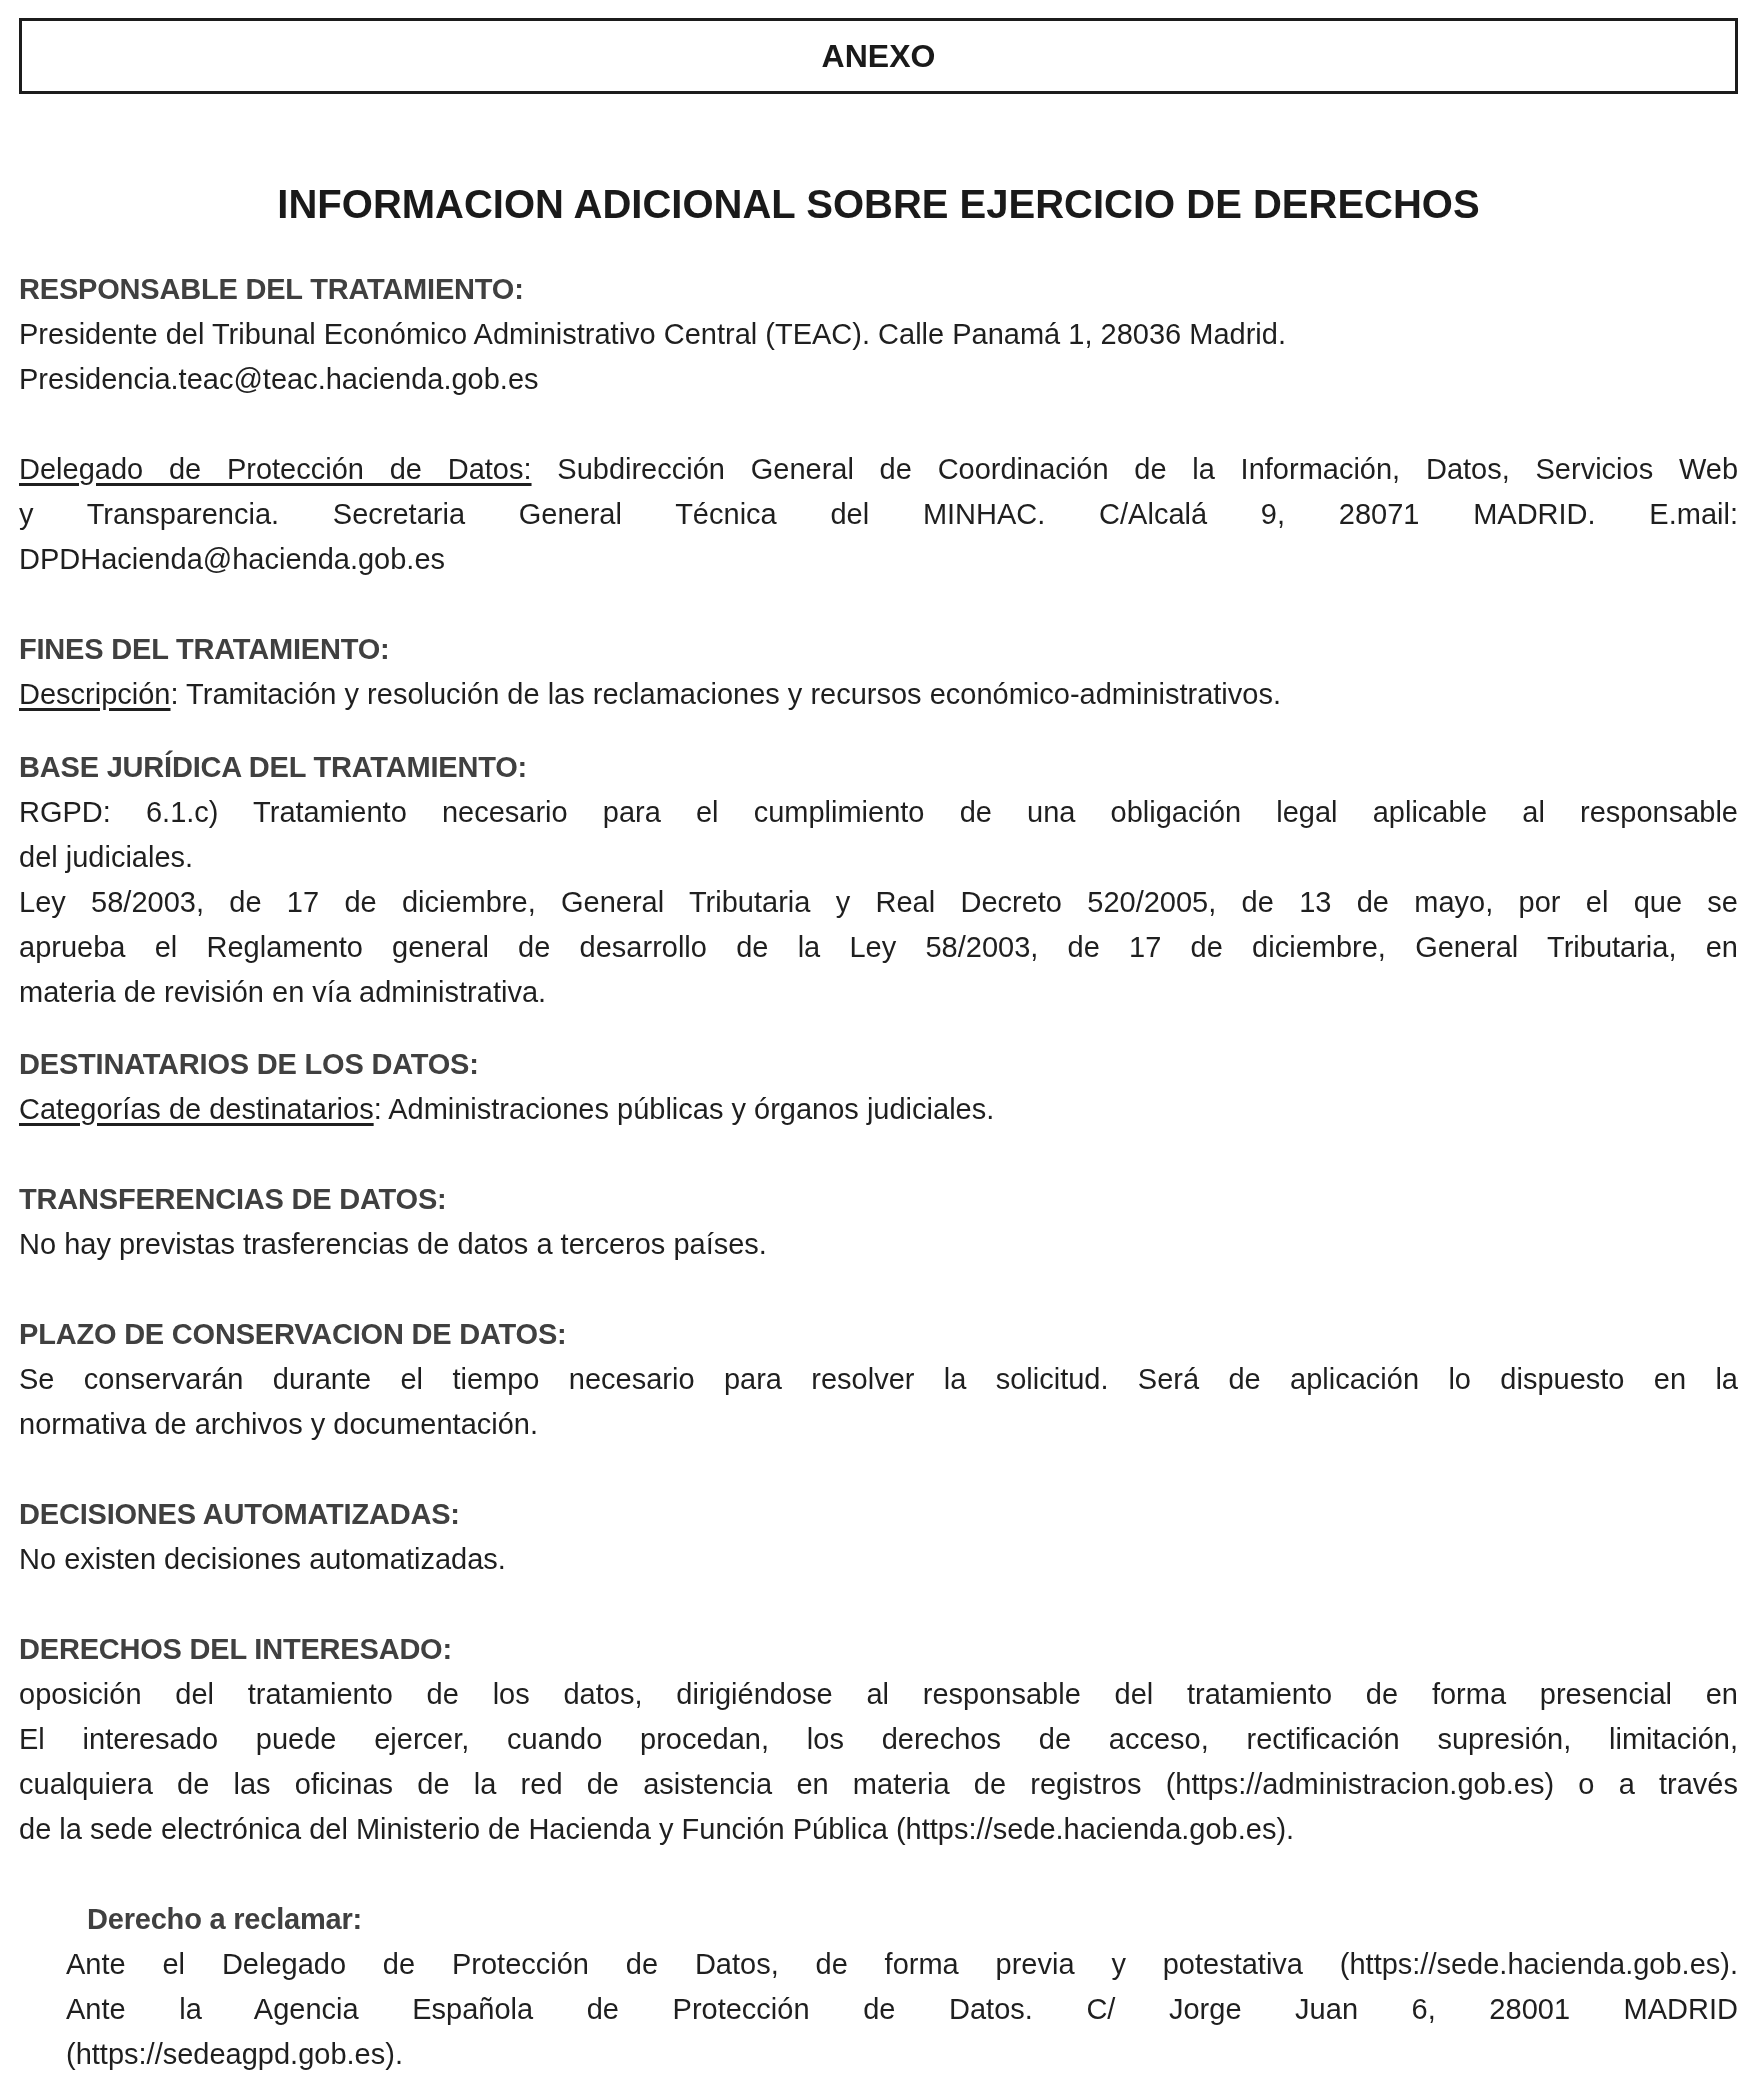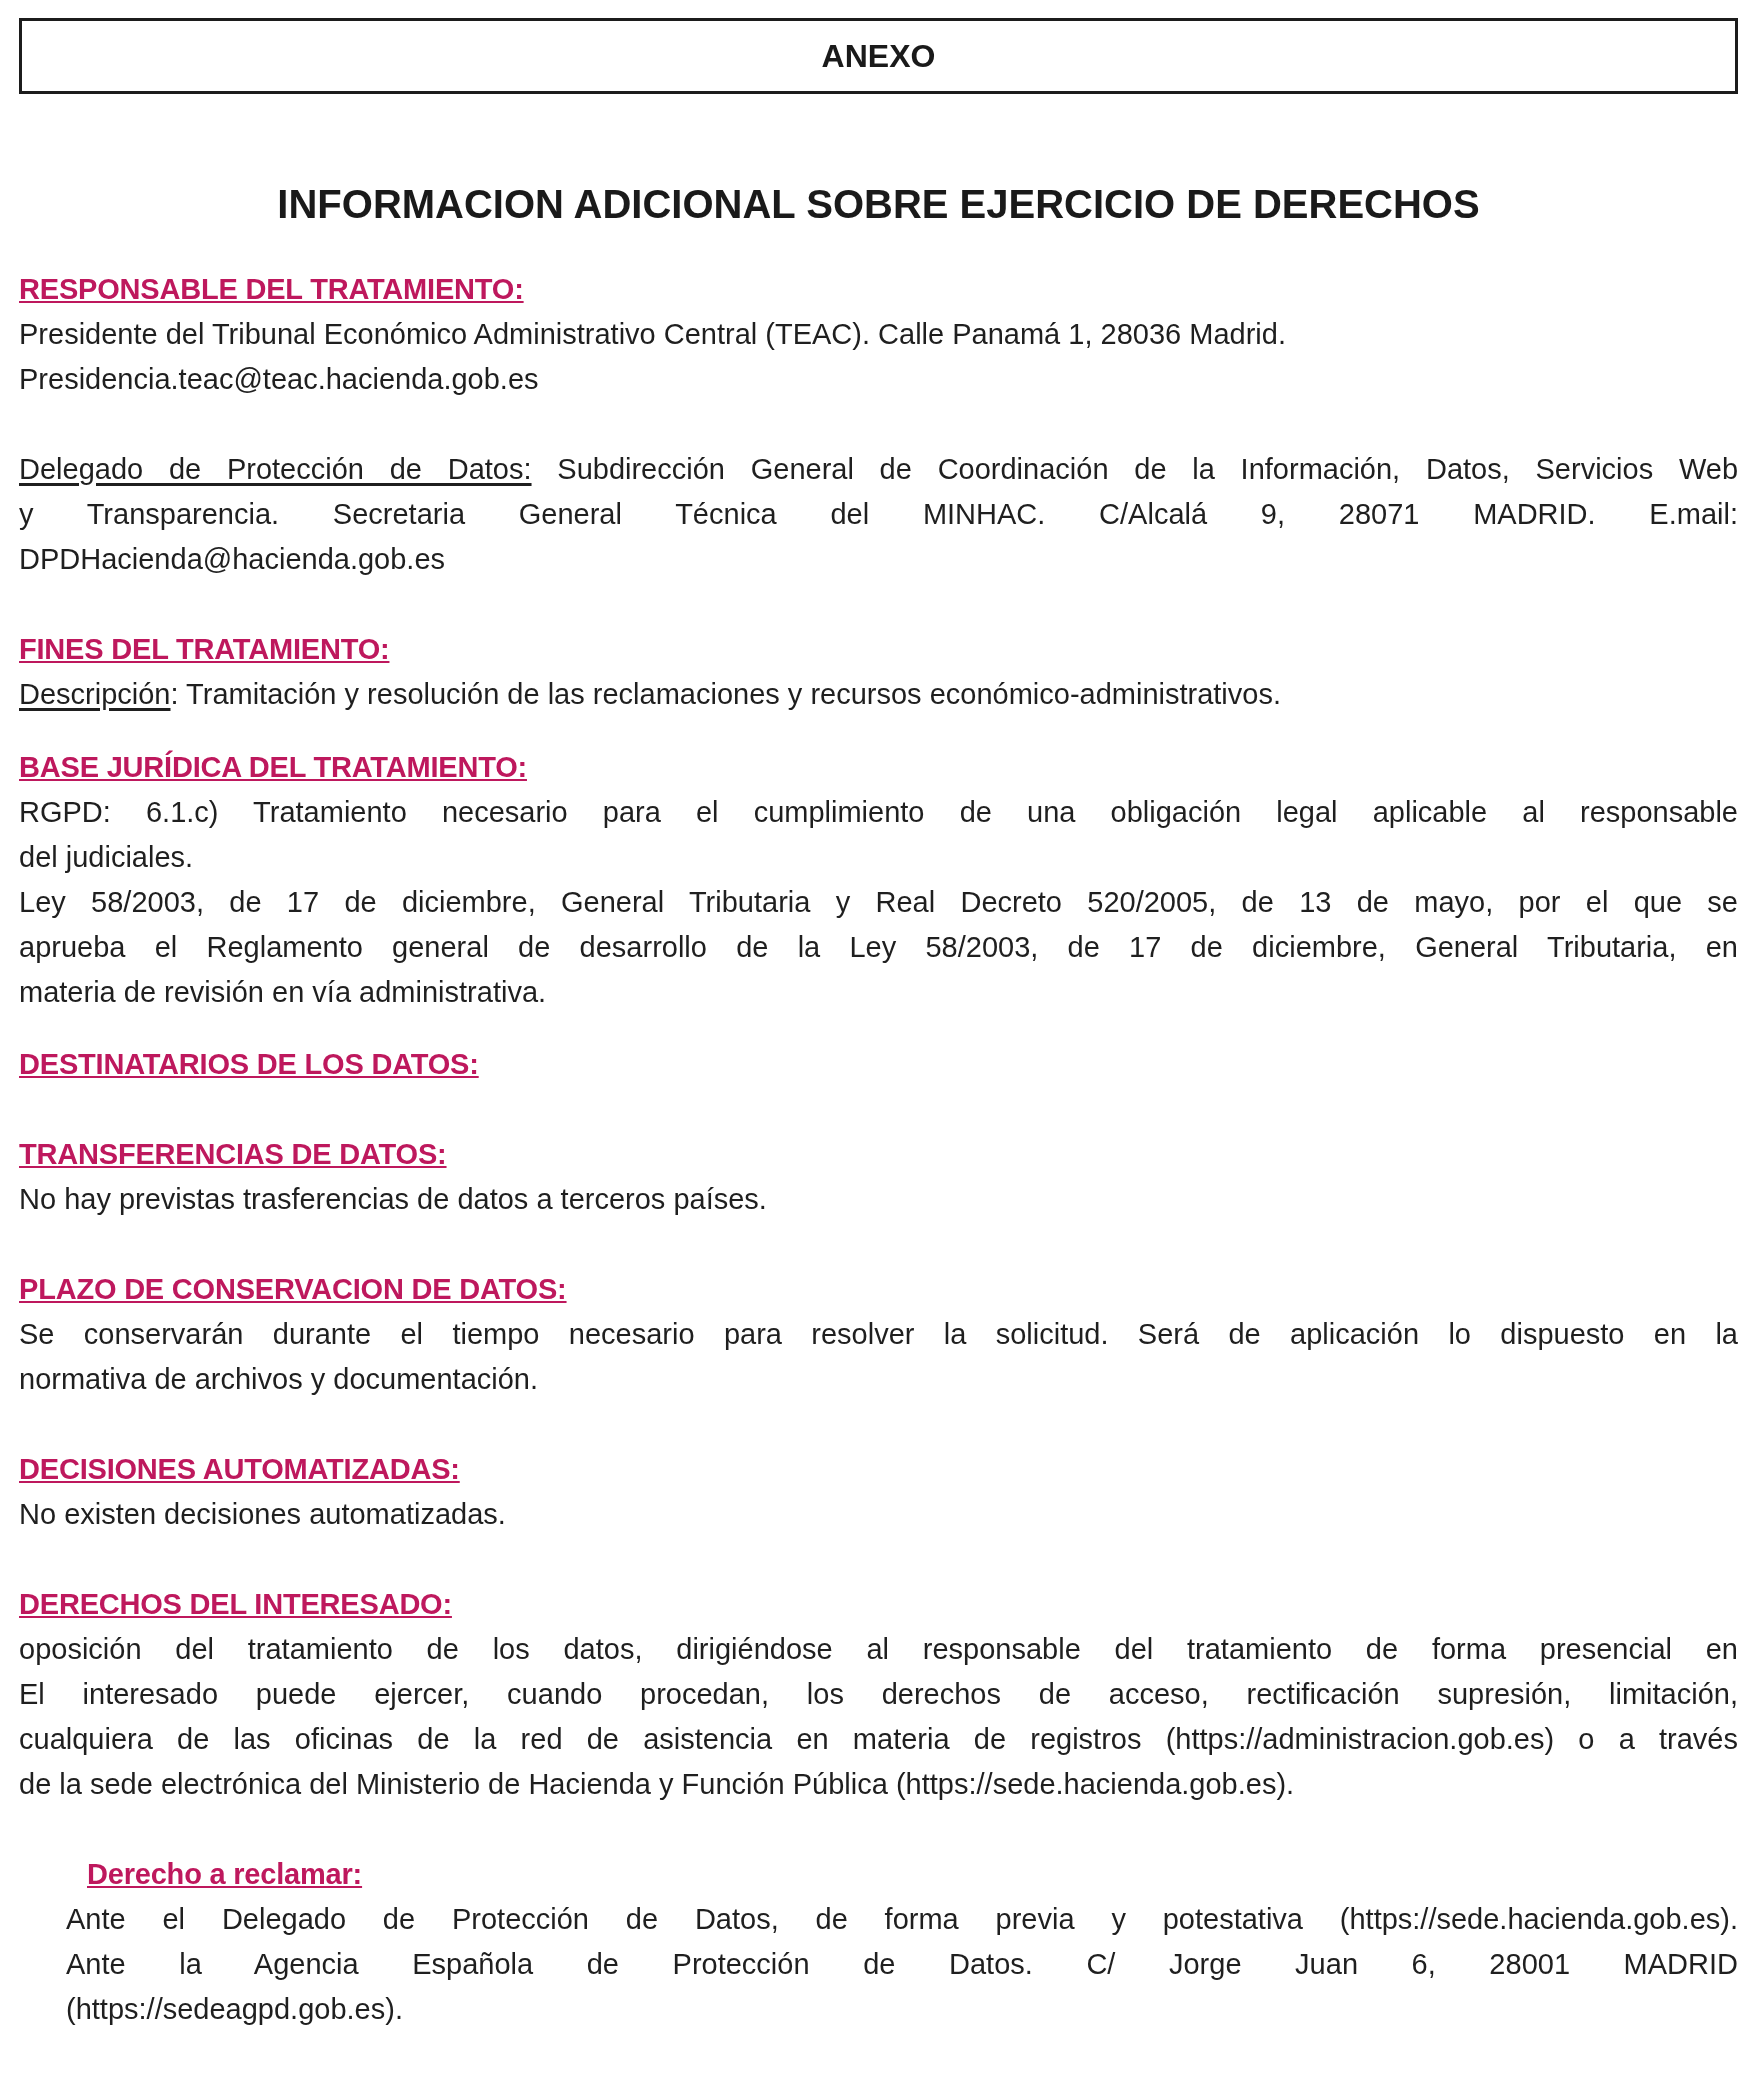--- a/index.html
+++ b/index.html
@@ -37,23 +37,22 @@
   .doc-title {
     margin-top: 88px;
     text-align: center;
     font-weight: bold;
     font-size: 40px;
     color: #1a1a1a;
   }
   .sec { margin: 0; }
   .h {
     font-weight: bold;
-    color: #be185d;
+    color: #404040;
     letter-spacing: -0.2px;
-    text-decoration: underline;
   }
   .ln { text-align: left; }
   .jl {
     text-align: justify;
     text-align-last: justify;
   }
   .u {
     text-decoration: underline;
     text-decoration-thickness: 2.5px;
     text-underline-offset: 4.1px;
@@ -99,20 +98,21 @@
     <div class="h">BASE JURÍDICA DEL TRATAMIENTO:</div>
     <div class="ln jl">RGPD: 6.1.c) Tratamiento necesario para el cumplimiento de una obligación legal aplicable al responsable</div>
     <div class="ln">del judiciales.</div>
     <div class="ln jl">Ley 58/2003, de 17 de diciembre, General Tributaria y Real Decreto 520/2005, de 13 de mayo, por el que se</div>
     <div class="ln jl">aprueba el Reglamento general de desarrollo de la Ley 58/2003, de 17 de diciembre, General Tributaria, en</div>
     <div class="ln">materia de revisión en vía administrativa.</div>
   </section>
 
   <section class="sec gap-small">
     <div class="h">DESTINATARIOS DE LOS DATOS:</div>
+    <div class="ln"><span class="u">Categorías de destinatarios</span><span>: Administraciones públicas y órganos judiciales.</span></div>
   </section>
 
   <section class="sec gap-blank">
     <div class="h">TRANSFERENCIAS DE DATOS:</div>
     <div class="ln">No hay previstas trasferencias de datos a terceros países.</div>
   </section>
 
   <section class="sec gap-blank">
     <div class="h">PLAZO DE CONSERVACION DE DATOS:</div>
     <div class="ln jl">Se conservarán durante el tiempo necesario para resolver la solicitud. Será de aplicación lo dispuesto en la</div>

